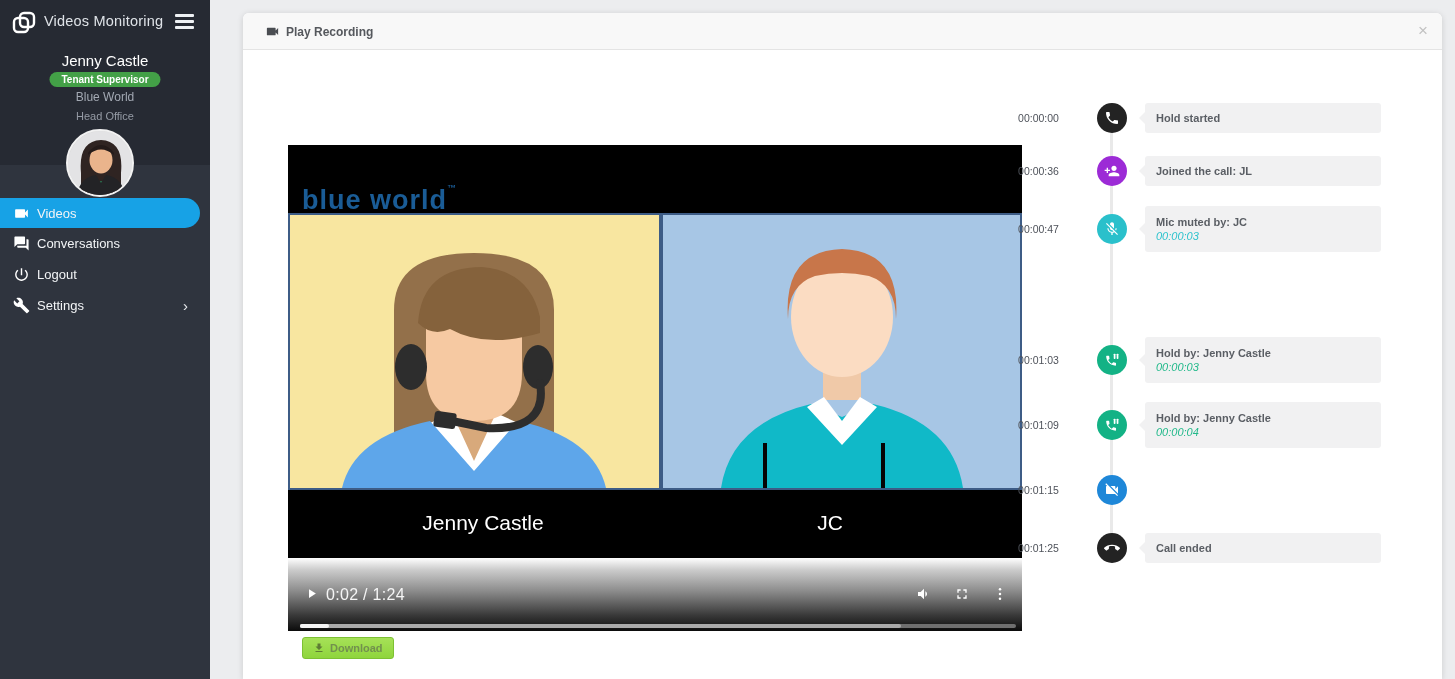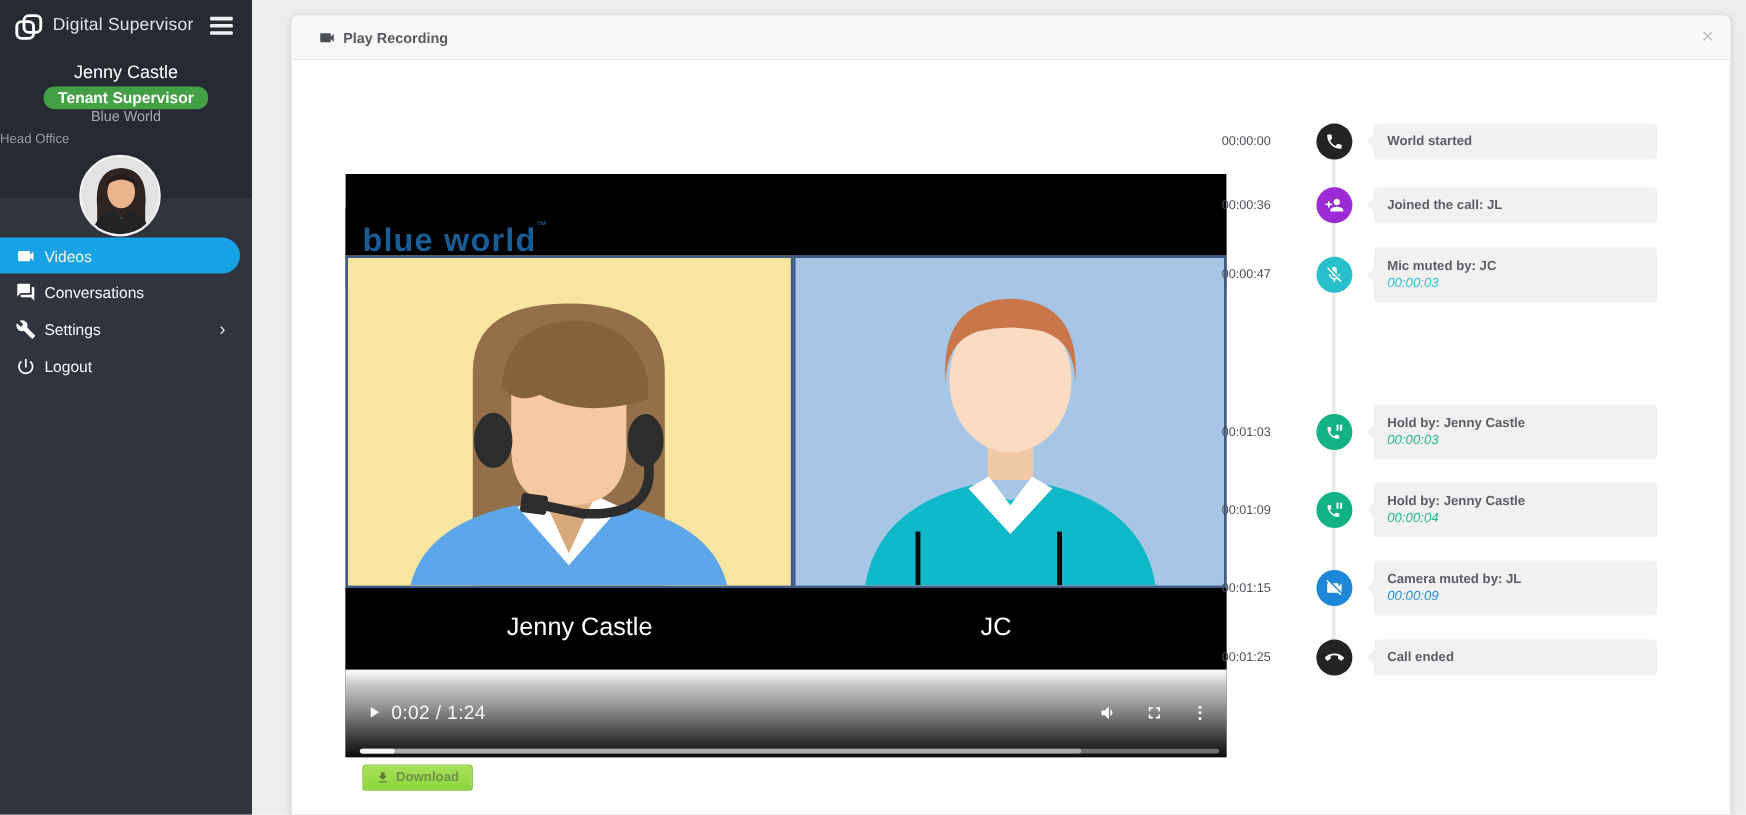--- a/index.html
+++ b/index.html
@@ -9,23 +9,23 @@
 
   
   .sidebar { position:absolute; left:0; top:0; width:210px; height:679px; background:#2f343e; z-index:5; }
   .sb-top { position:absolute; left:0; top:0; width:210px; height:165px; background:#262a33; }
   .brand-row { position:absolute; left:0; top:8px; width:210px; height:28px; }
   .logo { position:absolute; left:11px; top:2px; }
   .brand-title { position:absolute; left:44px; top:5px; font-size:14.5px; color:#dfe3e8; letter-spacing:.2px; }
   .hamburger { position:absolute; right:16px; top:6px; width:19px; height:15px; cursor:pointer; }
   .hamburger span { display:block; height:3px; background:#eef1f4; margin-bottom:3px; border-radius:1px; }
   .user-name { position:absolute; left:0; top:52px; width:210px; text-align:center; color:#ffffff; font-size:15px; }
-  .role-badge { position:absolute; left:50%; top:72px; transform:translateX(-50%); background:#43a047; color:#fff; font-size:13px; font-weight:bold; padding:2px 12px; border-radius:9px; white-space:nowrap; }
+  .role-badge { position:absolute; left:50%; top:72px; transform:translateX(-50%); background:#43a047; color:#fff; font-size:10px; font-weight:bold; padding:2px 12px; border-radius:9px; white-space:nowrap; }
   .org-name { position:absolute; left:0; top:90px; width:210px; text-align:center; color:#a3a9b3; font-size:12px; }
-  .office-name { position:absolute; left:0; top:110px; width:210px; text-align:left; color:#959ba5; font-size:11px; }
+  .office-name { position:absolute; left:0; top:110px; width:210px; text-align:center; color:#959ba5; font-size:11px; }
   .avatar { position:absolute; left:66px; top:129px; width:68px; height:68px; border-radius:50%; border:2px solid #f2f2f2; overflow:hidden; background:#dcdcdc; z-index:6; }
   .nav { position:absolute; left:0; top:198px; width:210px; }
   .nav-item { position:relative; height:31px; display:flex; align-items:center; color:#f2f4f6; font-size:13px; cursor:pointer; }
   .nav-item .nico { position:absolute; left:13px; width:17px; height:17px; color:#ffffff; }
   .nav-item .nlabel { position:absolute; left:37px; }
   .nav-item.active { background:#17a2e6; width:200px; height:30px; border-radius:0 15px 15px 0; }
   .nav-chevron { position:absolute; right:22px; font-size:15px; color:#e8ebee; top:50%; transform:translateY(-54%); }
   .nico svg, .tl-dot svg { display:block; width:100%; height:100%; }
 
   
@@ -91,21 +91,21 @@
     <div class="sb-top">
       <div class="brand-row">
         <span class="logo">
           <svg width="26" height="26" viewBox="0 0 26 26">
               <g fill="none" stroke="#ffffff" stroke-width="2.4">
                 <rect x="3" y="8" width="14" height="14" rx="4"></rect>
                 <rect x="9" y="3" width="14" height="14" rx="4"></rect>
               </g>
             </svg>
         </span>
-        <span class="brand-title">Digital Supervisor</span>
+        <span class="brand-title">Videos Monitoring</span>
         <span class="hamburger">
             <span></span>
             <span></span>
             <span></span>
           </span>
       </div>
       <div class="user-name">Jenny Castle</div>
       <div class="role-badge">Tenant Supervisor</div>
       <div class="org-name">Blue World</div>
       <div class="office-name">Head Office</div>
@@ -133,33 +133,33 @@
         <span class="nico">
           <svg viewBox="0 0 24 24" fill="currentColor">
               <path d="M21 6h-2v9H6v2c0 .55.45 1 1 1h11l4 4V7c0-.55-.45-1-1-1zm-4 6V3c0-.55-.45-1-1-1H3c-.55 0-1 .45-1 1v14l4-4h10c.55 0 1-.45 1-1z"></path>
             </svg>
         </span>
         <span class="nlabel">Conversations</span>
       </div>
       <div class="nav-item">
         <span class="nico">
           <svg viewBox="0 0 24 24" fill="currentColor">
+              <path d="M13 3h-2v10h2V3zm4.83 2.17l-1.42 1.42C17.99 7.86 19 9.81 19 12c0 3.87-3.13 7-7 7s-7-3.13-7-7c0-2.19 1.01-4.14 2.58-5.42L6.17 5.17C4.23 6.82 3 9.26 3 12c0 4.97 4.03 9 9 9s9-4.03 9-9c0-2.74-1.23-5.18-3.17-6.83z"></path>
+            </svg>
+        </span>
+        <span class="nlabel">Logout</span>
+      </div>
+      <div class="nav-item">
+        <span class="nico">
+          <svg viewBox="0 0 24 24" fill="currentColor">
               <path d="M22.7 19l-9.1-9.1c.9-2.3.4-5-1.5-6.9-2-2-5-2.4-7.4-1.3L9 6 6 9 1.6 4.7C.4 7.1.9 10.1 2.9 12.1c1.9 1.9 4.6 2.4 6.9 1.5l9.1 9.1c.4.4 1 .4 1.4 0l2.3-2.3c.5-.4.5-1.1.1-1.4z"></path>
             </svg>
         </span>
         <span class="nlabel">Settings</span>
         <span class="nav-chevron">›</span>
-      </div>
-      <div class="nav-item">
-        <span class="nico">
-          <svg viewBox="0 0 24 24" fill="currentColor">
-              <path d="M13 3h-2v10h2V3zm4.83 2.17l-1.42 1.42C17.99 7.86 19 9.81 19 12c0 3.87-3.13 7-7 7s-7-3.13-7-7c0-2.19 1.01-4.14 2.58-5.42L6.17 5.17C4.23 6.82 3 9.26 3 12c0 4.97 4.03 9 9 9s9-4.03 9-9c0-2.74-1.23-5.18-3.17-6.83z"></path>
-            </svg>
-        </span>
-        <span class="nlabel">Logout</span>
       </div>
     </nav>
   </aside>
 
   <section class="modal">
     <header class="modal-header">
       <div class="modal-title">
         <span class="mico">
           <svg viewBox="0 0 24 24" fill="currentColor">
               <path d="M17 10.5V7c0-.55-.45-1-1-1H4c-.55 0-1 .45-1 1v10c0 .55.45 1 1 1h12c.55 0 1-.45 1-1v-3.5l4 4v-11l-4 4z"></path>
@@ -254,21 +254,21 @@
   <div class="tl-line"></div>
 
   <div class="t-row" style="top:103px;height:30px">
     <div class="t-time">00:00:00</div>
     <div class="tl-dot c-dark">
       <svg viewBox="0 0 24 24" fill="currentColor">
           <path d="M6.62 10.79c1.44 2.83 3.76 5.14 6.59 6.59l2.2-2.2c.27-.27.67-.36 1.02-.24 1.12.37 2.33.57 3.57.57.55 0 1 .45 1 1V20c0 .55-.45 1-1 1-9.39 0-17-7.61-17-17 0-.55.45-1 1-1h3.5c.55 0 1 .45 1 1 0 1.25.2 2.45.57 3.57.11.35.03.74-.24 1.02l-2.2 2.2z"></path>
         </svg>
     </div>
     <div class="t-card">
-      <div class="t-title">World started</div>
+      <div class="t-title">Hold started</div>
     </div>
   </div>
 
   <div class="t-row" style="top:156px;height:30px">
     <div class="t-time">00:00:36</div>
     <div class="tl-dot c-purple">
       <svg viewBox="0 0 24 24" fill="currentColor">
           <path d="M15 12c2.21 0 4-1.79 4-4s-1.79-4-4-4-4 1.79-4 4 1.79 4 4 4zm-9-2V7H4v3H1v2h3v3h2v-3h3v-2H6zm9 4c-2.67 0-8 1.34-8 4v2h16v-2c0-2.66-5.33-4-8-4z"></path>
         </svg>
     </div>
@@ -325,24 +325,20 @@
     </div>
   </div>
 
   <div class="t-row" style="top:467px;height:46px">
     <div class="t-time">00:01:15</div>
     <div class="tl-dot c-blue">
       <svg viewBox="0 0 24 24" fill="currentColor">
           <path d="M21 6.5l-4 4V7c0-.55-.45-1-1-1H9.82L21 17.18V6.5zM3.27 2L2 3.27 4.73 6H4c-.55 0-1 .45-1 1v10c0 .55.45 1 1 1h12c.21 0 .39-.08.54-.18L19.73 21 21 19.73 3.27 2z"></path>
         </svg>
     </div>
-    <div class="t-card">
-      <div class="t-title">Camera muted by: JL</div>
-      <div class="t-dur d-blue">00:00:09</div>
-    </div>
   </div>
 
   <div class="t-row" style="top:533px;height:30px">
     <div class="t-time">00:01:25</div>
     <div class="tl-dot c-dark">
       <svg viewBox="0 0 24 24" fill="currentColor">
           <path d="M12 9c-1.6 0-3.15.25-4.6.72v3.1c0 .39-.23.74-.56.9-.98.49-1.87 1.12-2.66 1.85-.18.18-.43.28-.7.28-.28 0-.53-.11-.71-.29L.29 13.08c-.18-.17-.29-.42-.29-.7 0-.28.11-.53.29-.71C3.34 8.78 7.46 7 12 7s8.66 1.78 11.71 4.67c.18.18.29.43.29.71 0 .28-.11.53-.29.7l-2.48 2.48c-.18.18-.43.29-.71.29-.27 0-.52-.11-.7-.28-.79-.74-1.68-1.36-2.66-1.85-.33-.16-.56-.5-.56-.9v-3.1C15.15 9.25 13.6 9 12 9z"></path>
         </svg>
     </div>
     <div class="t-card">

